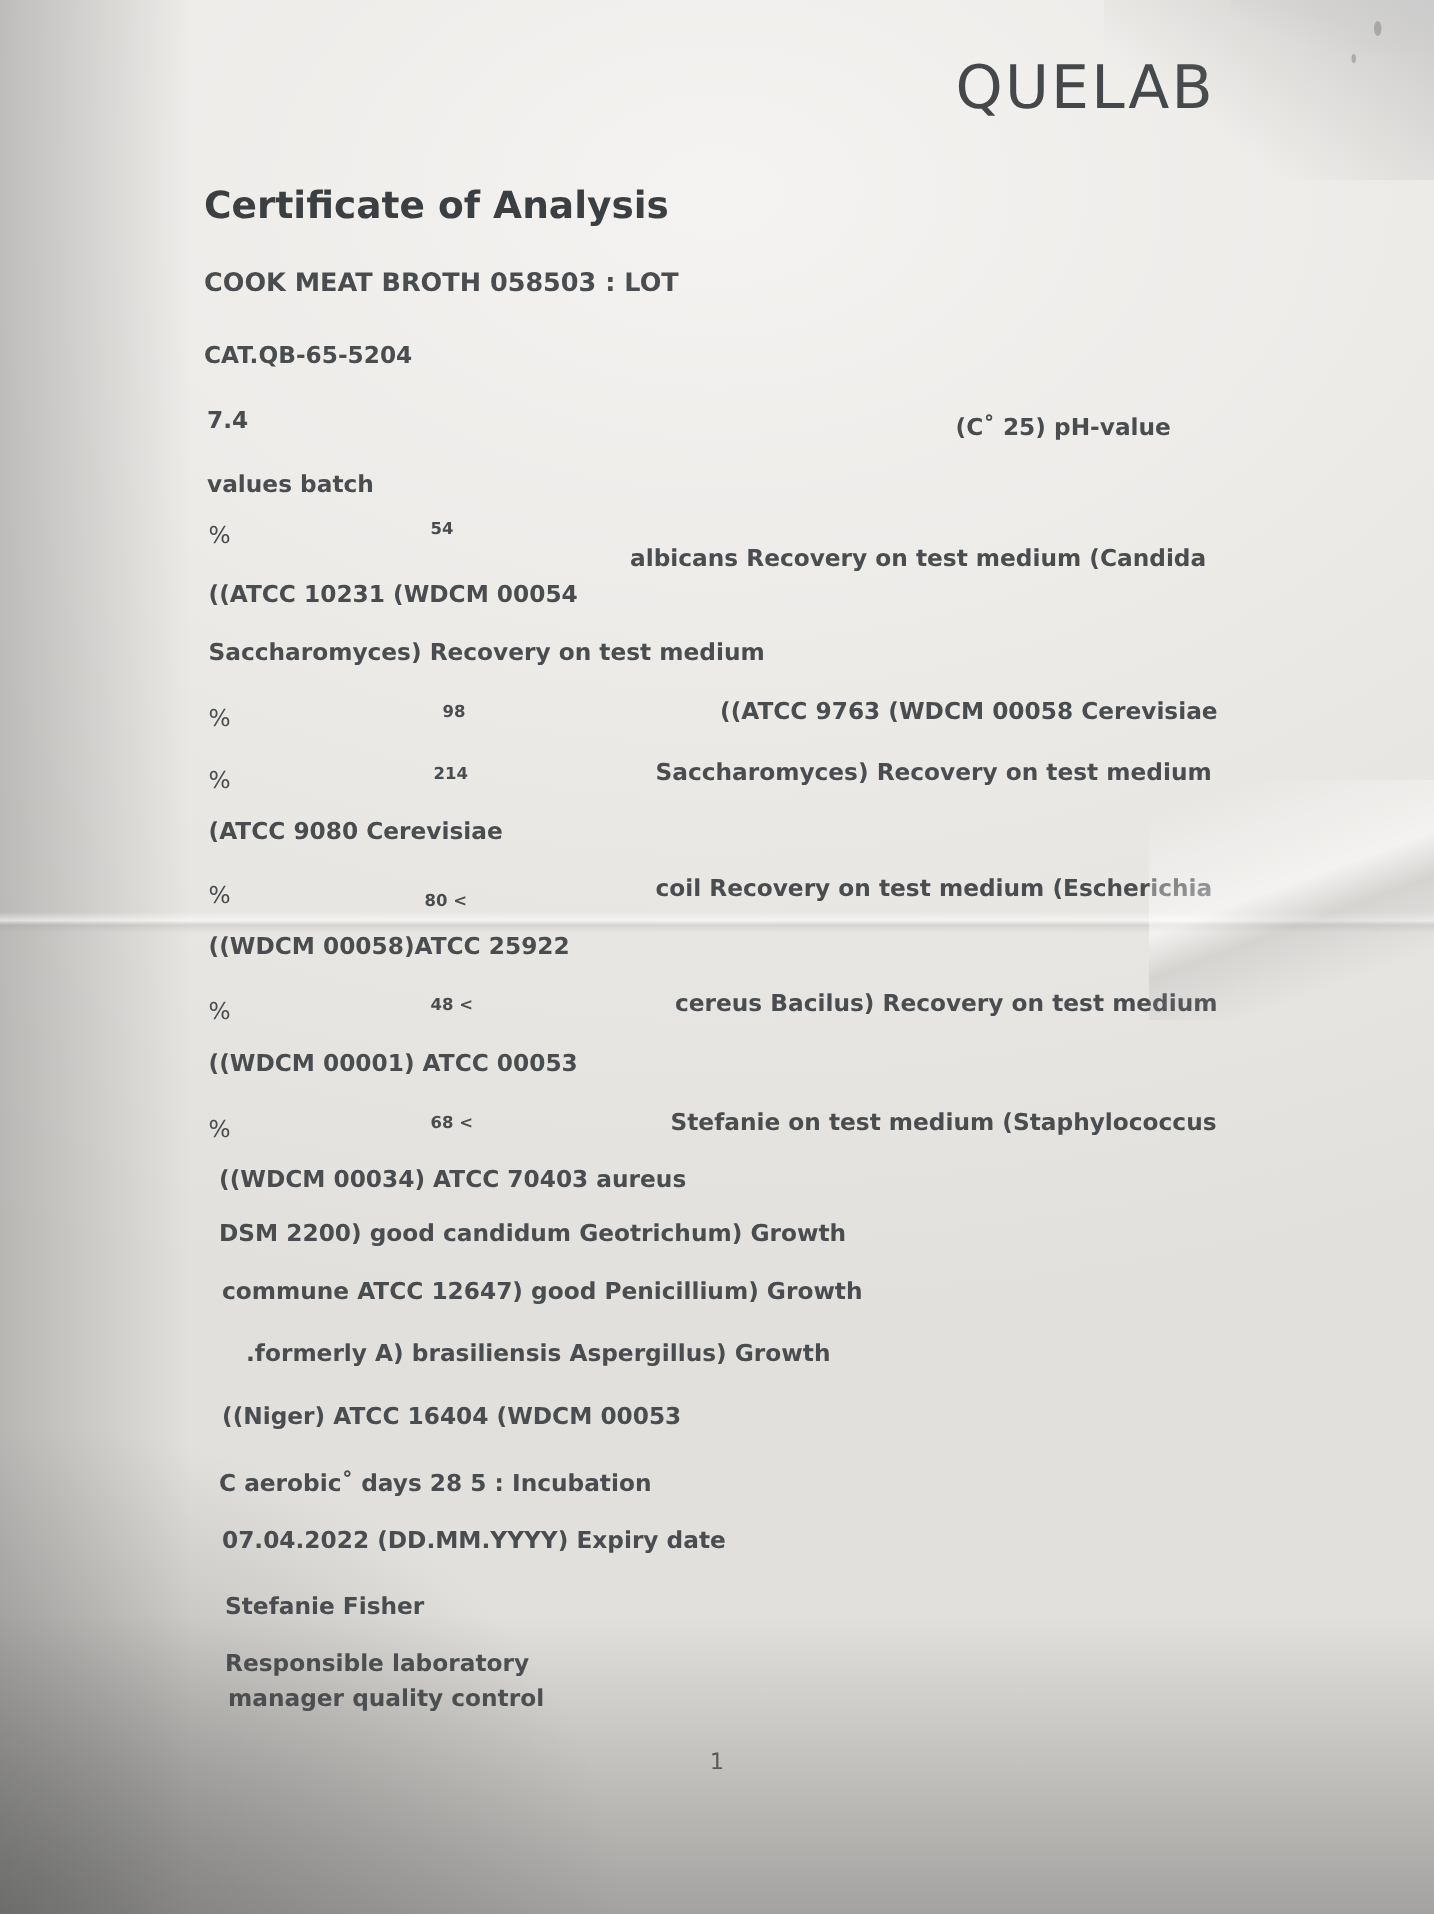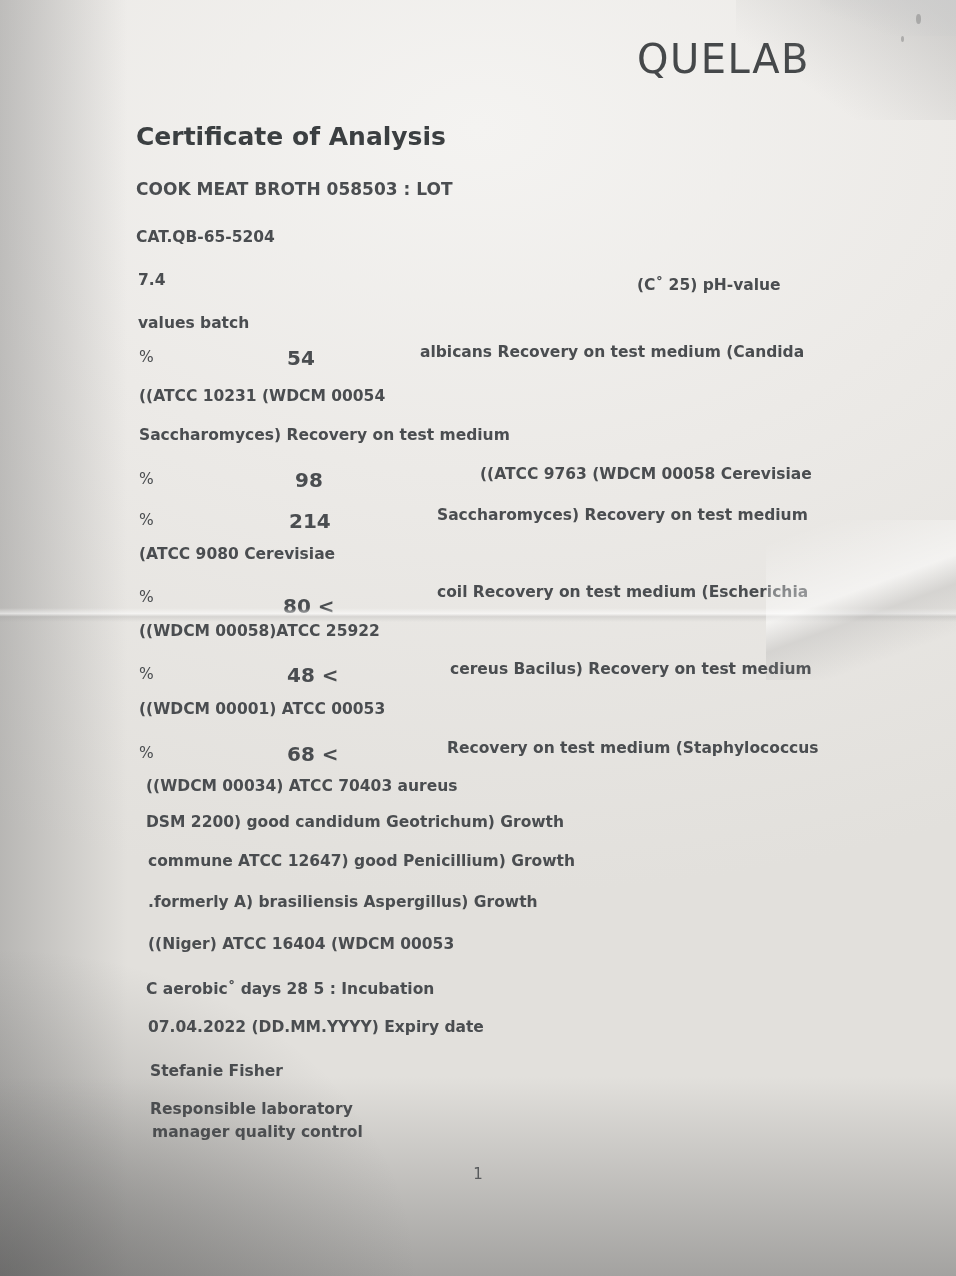--- a/index.html
+++ b/index.html
@@ -111,21 +111,21 @@
   }
   .pct {
     position: absolute;
     left: 139px;
     color: #4a4d50;
     font-size: 15.5px;
   }
   .val {
     position: absolute;
     color: #4a4d50;
-    font-size: 20px;
+    font-size: 11px;
     font-weight: bold;
   }
   .page-no {
     position: absolute;
     left: 0;
     top: 1165px;
     width: 956px;
     text-align: center;
     font-size: 15px;
     color: #56595b;
@@ -142,45 +142,45 @@
 
   <div class="line bold" style="left:136px; top:179px; font-size:17px;">COOK MEAT BROTH   058503 : LOT</div>
   <div class="line bold" style="left:136px; top:228px;">CAT.QB-65-5204</div>
   <div class="line bold" style="left:138px; top:271px;">7.4</div>
   <div class="line bold" style="left:637px; top:276px;">(C˚  25) pH-value</div>
   <div class="line bold" style="left:138px; top:314px;">values batch</div>
 
   <div id="rows">
       <div class="pct" style="top: 348px;">%</div>
       <div class="val" style="top: 346px; left: 287px;">54</div>
-      <div class="line bold" style="top: 343px; left: 420px; text-align: center;">albicans Recovery on test medium (Candida</div>
+      <div class="line bold" style="top: 363px; left: 420px; text-align: center;">albicans Recovery on test medium (Candida</div>
       <div class="line bold" style="top: 387px; left: 139px;">((ATCC 10231 (WDCM 00054</div>
       <div class="line bold" style="top: 426px; left: 139px;">Saccharomyces) Recovery on test medium</div>
       <div class="pct" style="top: 470px;">%</div>
       <div class="val" style="top: 468px; left: 295px;">98</div>
       <div class="line bold" style="top: 465px; left: 480px; text-align: center;">((ATCC 9763 (WDCM 00058 Cerevisiae</div>
       <div class="pct" style="top: 511px;">%</div>
       <div class="val" style="top: 509px; left: 289px;">214</div>
       <div class="line bold" style="top: 506px; left: 437px;">Saccharomyces) Recovery on test medium</div>
       <div class="line bold" style="top: 545px; left: 139px;">(ATCC 9080 Cerevisiae</div>
       <div class="pct" style="top: 588px;">%</div>
       <div class="val" style="top: 594px; left: 283px;">80 &lt;</div>
       <div class="line bold" style="top: 583px; left: 437px;">coil Recovery on test medium (Escherichia</div>
       <div class="line bold" style="top: 622px; left: 139px;">((WDCM 00058)ATCC 25922</div>
       <div class="pct" style="top: 665px;">%</div>
       <div class="val" style="top: 663px; left: 287px;">48 &lt;</div>
       <div class="line bold" style="top: 660px; left: 450px;">cereus Bacilus) Recovery on test medium</div>
       <div class="line bold" style="top: 700px; left: 139px;">((WDCM 00001) ATCC 00053</div>
       <div class="pct" style="top: 744px;">%</div>
       <div class="val" style="top: 742px; left: 287px;">68 &lt;</div>
-      <div class="line bold" style="top: 739px; left: 447px;">Recovery on test medium (Staphylococcus</div>
+      <div class="line bold" style="top: 739px; left: 447px;">Stefanie on test medium (Staphylococcus</div>
       <div class="line bold" style="top: 777px; left: 146px;">((WDCM 00034)  ATCC 70403 aureus</div>
       <div class="line bold" style="top: 813px; left: 146px;">DSM 2200) good candidum Geotrichum) Growth</div>
       <div class="line bold" style="top: 852px; left: 148px;">commune ATCC 12647) good Penicillium) Growth</div>
-      <div class="line bold" style="top: 893px; left: 148px; text-align: right;">.formerly A) brasiliensis Aspergillus) Growth</div>
+      <div class="line bold" style="top: 893px; left: 164px; text-align: right;">.formerly A) brasiliensis Aspergillus) Growth</div>
       <div class="line bold" style="top: 935px; left: 148px;">((Niger) ATCC 16404 (WDCM 00053</div>
     </div>
 
   <div class="line bold" style="left:146px; top:980px;">C aerobic˚ days 28 5 : Incubation</div>
   <div class="line bold" style="left:148px; top:1018px;">07.04.2022 (DD.MM.YYYY) Expiry date</div>
   <div class="line bold" style="left:150px; top:1062px;">Stefanie Fisher</div>
   <div class="line bold" style="left:150px; top:1100px;">Responsible laboratory</div>
   <div class="line bold" style="left:152px; top:1123px;">manager quality control</div>
 
   <div class="page-no">1</div>

